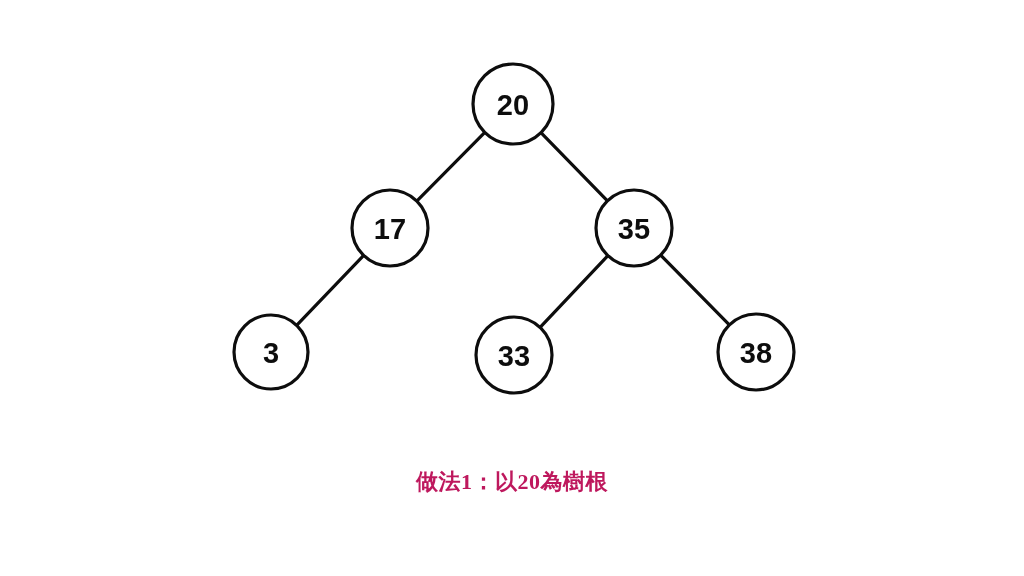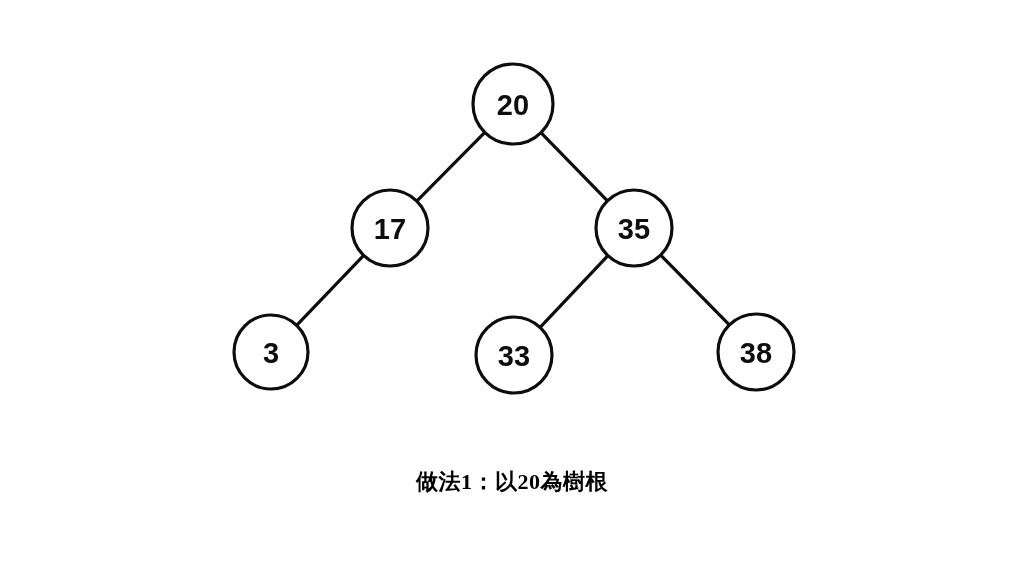--- a/index.html
+++ b/index.html
@@ -45,21 +45,21 @@
     font-weight: bold;
     font-size: 29px;
     text-anchor: middle;
     dominant-baseline: central;
   }
   .caption {
     position: absolute;
     left: 0;
     width: 1024px;
     text-align: center;
-    color: #000000;
+    color: #be185d;
     font-family: "Liberation Serif", "DejaVu Serif", serif;
     font-weight: bold;
     font-size: 22px;
     letter-spacing: 0.5px;
     white-space: nowrap;
   }
 </style>
 </head>
 <body>
 

